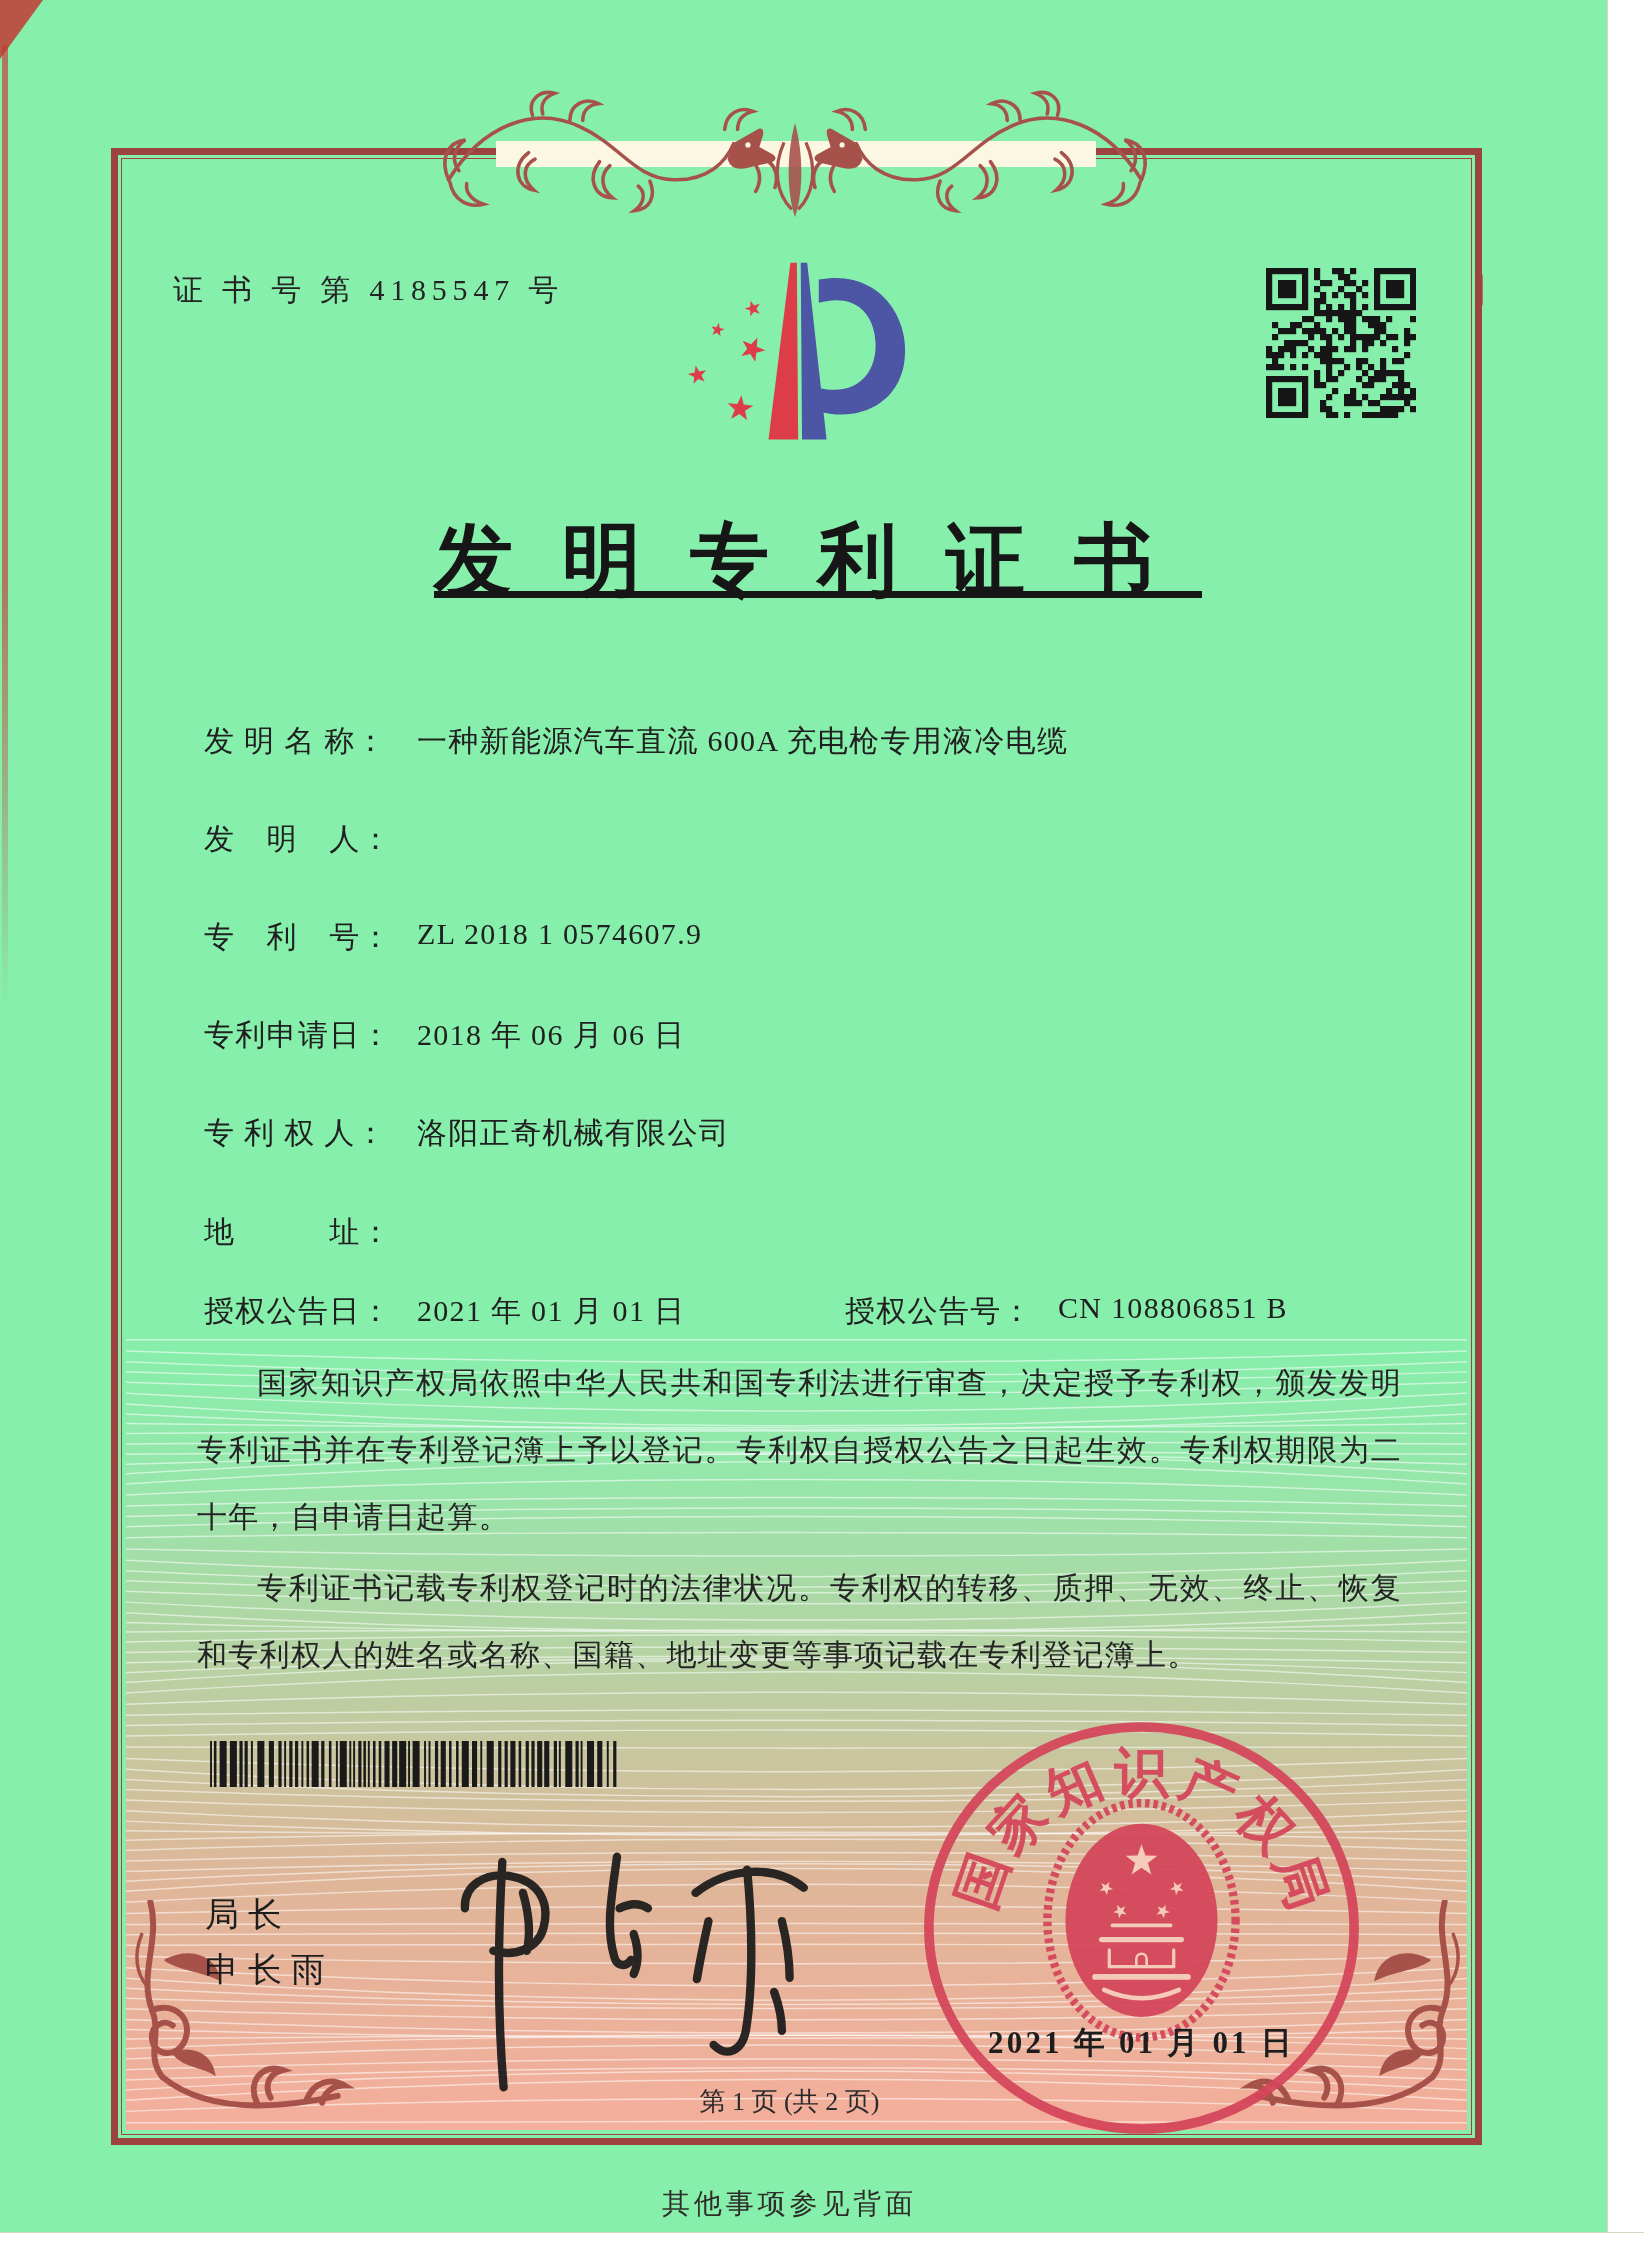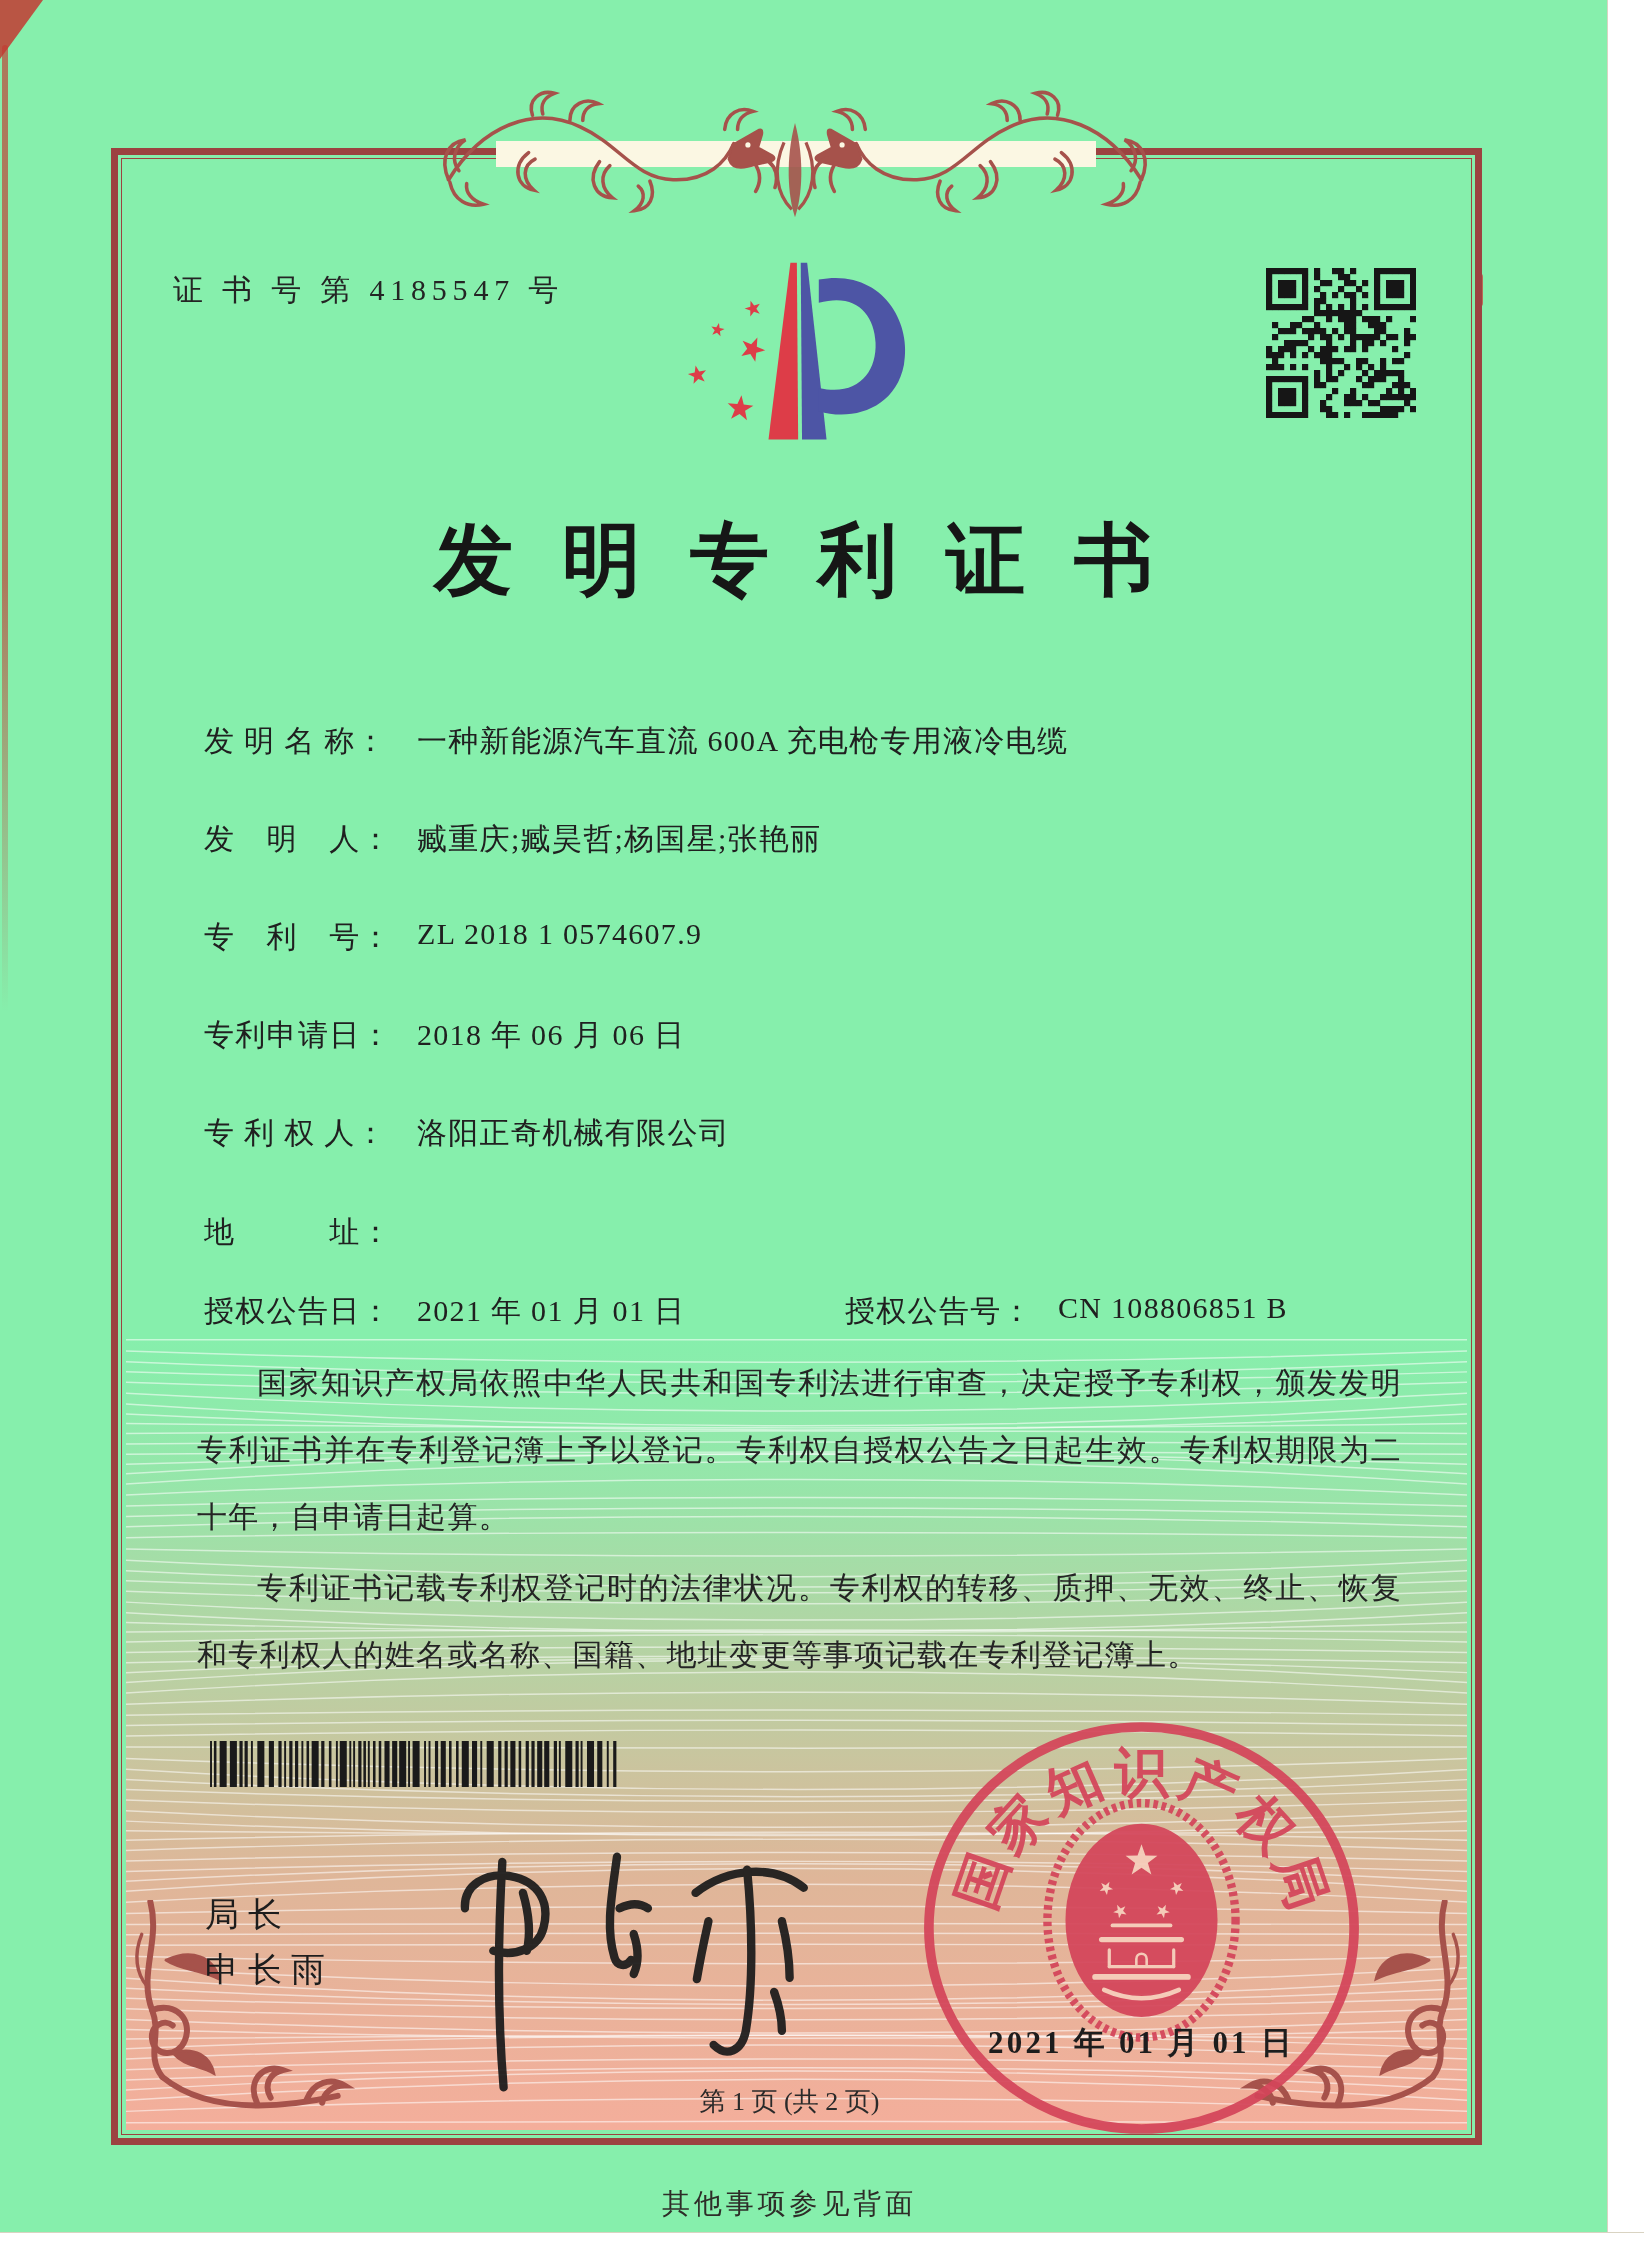--- a/index.html
+++ b/index.html
@@ -27,21 +27,21 @@
     background:linear-gradient(to bottom,
       rgba(246,176,156,0) 0%,
       rgba(246,176,156,0.14) 18%,
       rgba(246,172,152,0.45) 42%,
       rgba(245,168,148,0.80) 68%,
       #f4ae9b 100%);}
   .pink-zone svg{position:absolute;left:0;top:0;}
   
   .cert-no{left:173px;top:270px;font-size:30px;letter-spacing:5.8px;color:#242424;}
   .doc-title{left:111px;top:508px;width:1357px;text-align:center;font-size:79px;font-weight:bold;
-    letter-spacing:49px;padding-left:57px;box-sizing:border-box;color:#161616;}
+    letter-spacing:49px;padding-left:57px;box-sizing:border-box;color:#161616;text-decoration:underline;}
   .field-row{left:204px;width:1264px;height:41px;font-size:30px;color:#202020;}
   .field-label{position:absolute;left:0;top:0;white-space:nowrap;letter-spacing:1.3px;}
   .field-value{position:absolute;left:213px;top:0;white-space:nowrap;letter-spacing:1.3px;}
   .field-pair2{position:absolute;left:641px;top:0;}
   .field-pair2 .field-value{left:213px;}
   .body-text{left:193px;top:1345px;width:1213px;font-size:30px;line-height:67px;
     text-align:justify;letter-spacing:1.3px;color:#242424;}
   .body-text p{margin:4px;text-indent:2em;}
   .director-label{left:205px;top:1869px;font-size:34px;letter-spacing:9px;color:#1d1d1d;margin-top:23px;}
   .director-name{left:205px;top:1947px;font-size:34px;letter-spacing:9px;color:#1d1d1d;}
@@ -510,21 +510,20 @@
     </svg>
 
   <div class="abs doc-title">发明专利证书</div>
 
   <div class="abs field-row" style="top:721px">
     <span class="field-label">发 明 名 称：</span>
     <span class="field-value">一种新能源汽车直流 600A 充电枪专用液冷电缆</span>
   </div>
   <div class="abs field-row" style="top:819px">
     <span class="field-label">发　明　人：</span>
-    <span class="field-value">臧重庆;臧昊哲;杨国星;张艳丽</span>
   </div>
   <div class="abs field-row" style="top:917px">
     <span class="field-label">专　利　号：</span>
     <span class="field-value">ZL 2018 1 0574607.9</span>
   </div>
   <div class="abs field-row" style="top:1015px">
     <span class="field-label">专利申请日：</span>
     <span class="field-value">2018 年 06 月 06 日</span>
   </div>
   <div class="abs field-row" style="top:1113px">

